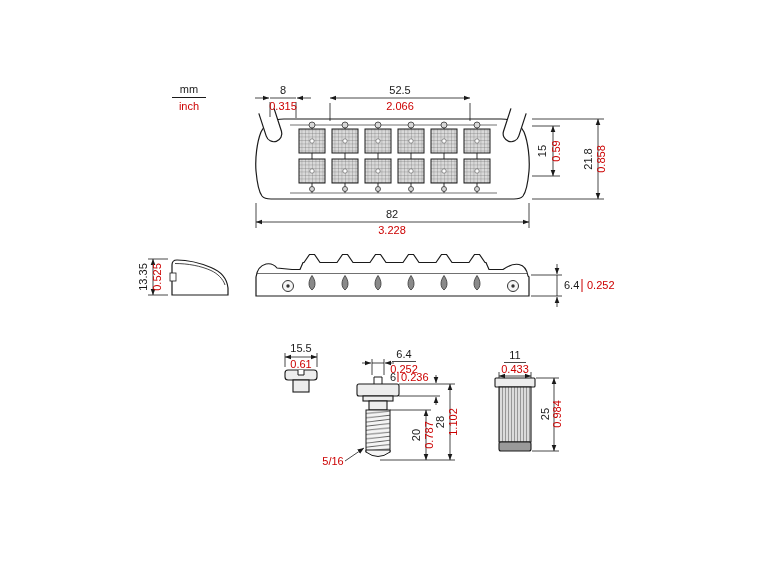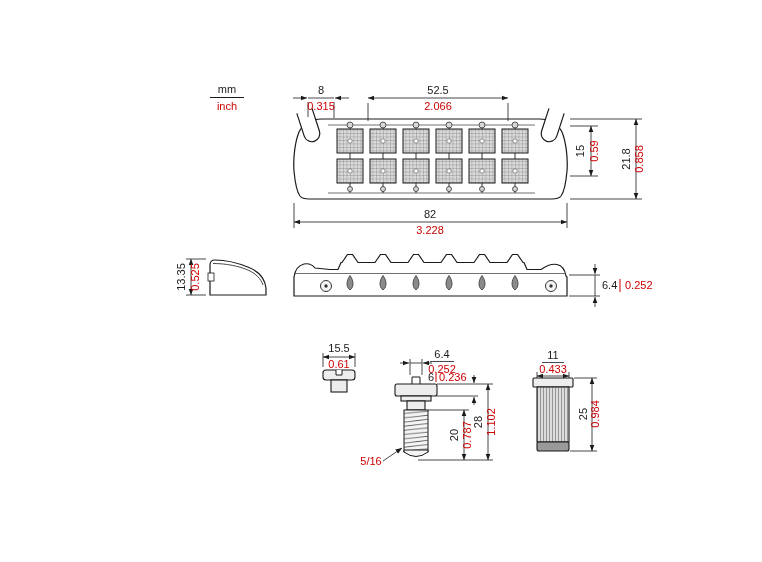--- a/index.html
+++ b/index.html
@@ -1,17 +1,17 @@
 <!DOCTYPE html>
 <html><head>
 <meta charset="utf-8">
 <style>
   html,body{margin:0;padding:0;background:#fff;}
   .canvas{position:relative;width:706px;height:562px;background:#ffffff;overflow:hidden;
-          font-family:"Liberation Sans",sans-serif;margin-left:38px;}
+          font-family:"Liberation Sans",sans-serif;}
   svg text{font-family:"Liberation Sans",sans-serif;font-size:11px;text-anchor:middle;}
   .tmm{fill:#1a1a1a;}
   .tin{fill:#cc0000;}
   .ts{text-anchor:start;}
   .o{fill:#ffffff;stroke:#1a1a1a;stroke-width:1.2;}
   .o2{fill:none;stroke:#1a1a1a;stroke-width:0.8;}
   .metal{fill:#ededed;stroke:#1a1a1a;stroke-width:1.1;}
   .d{stroke:#1a1a1a;stroke-width:0.8;fill:none;}
   .sep{stroke:#cc0000;stroke-width:1;}
 </style>

